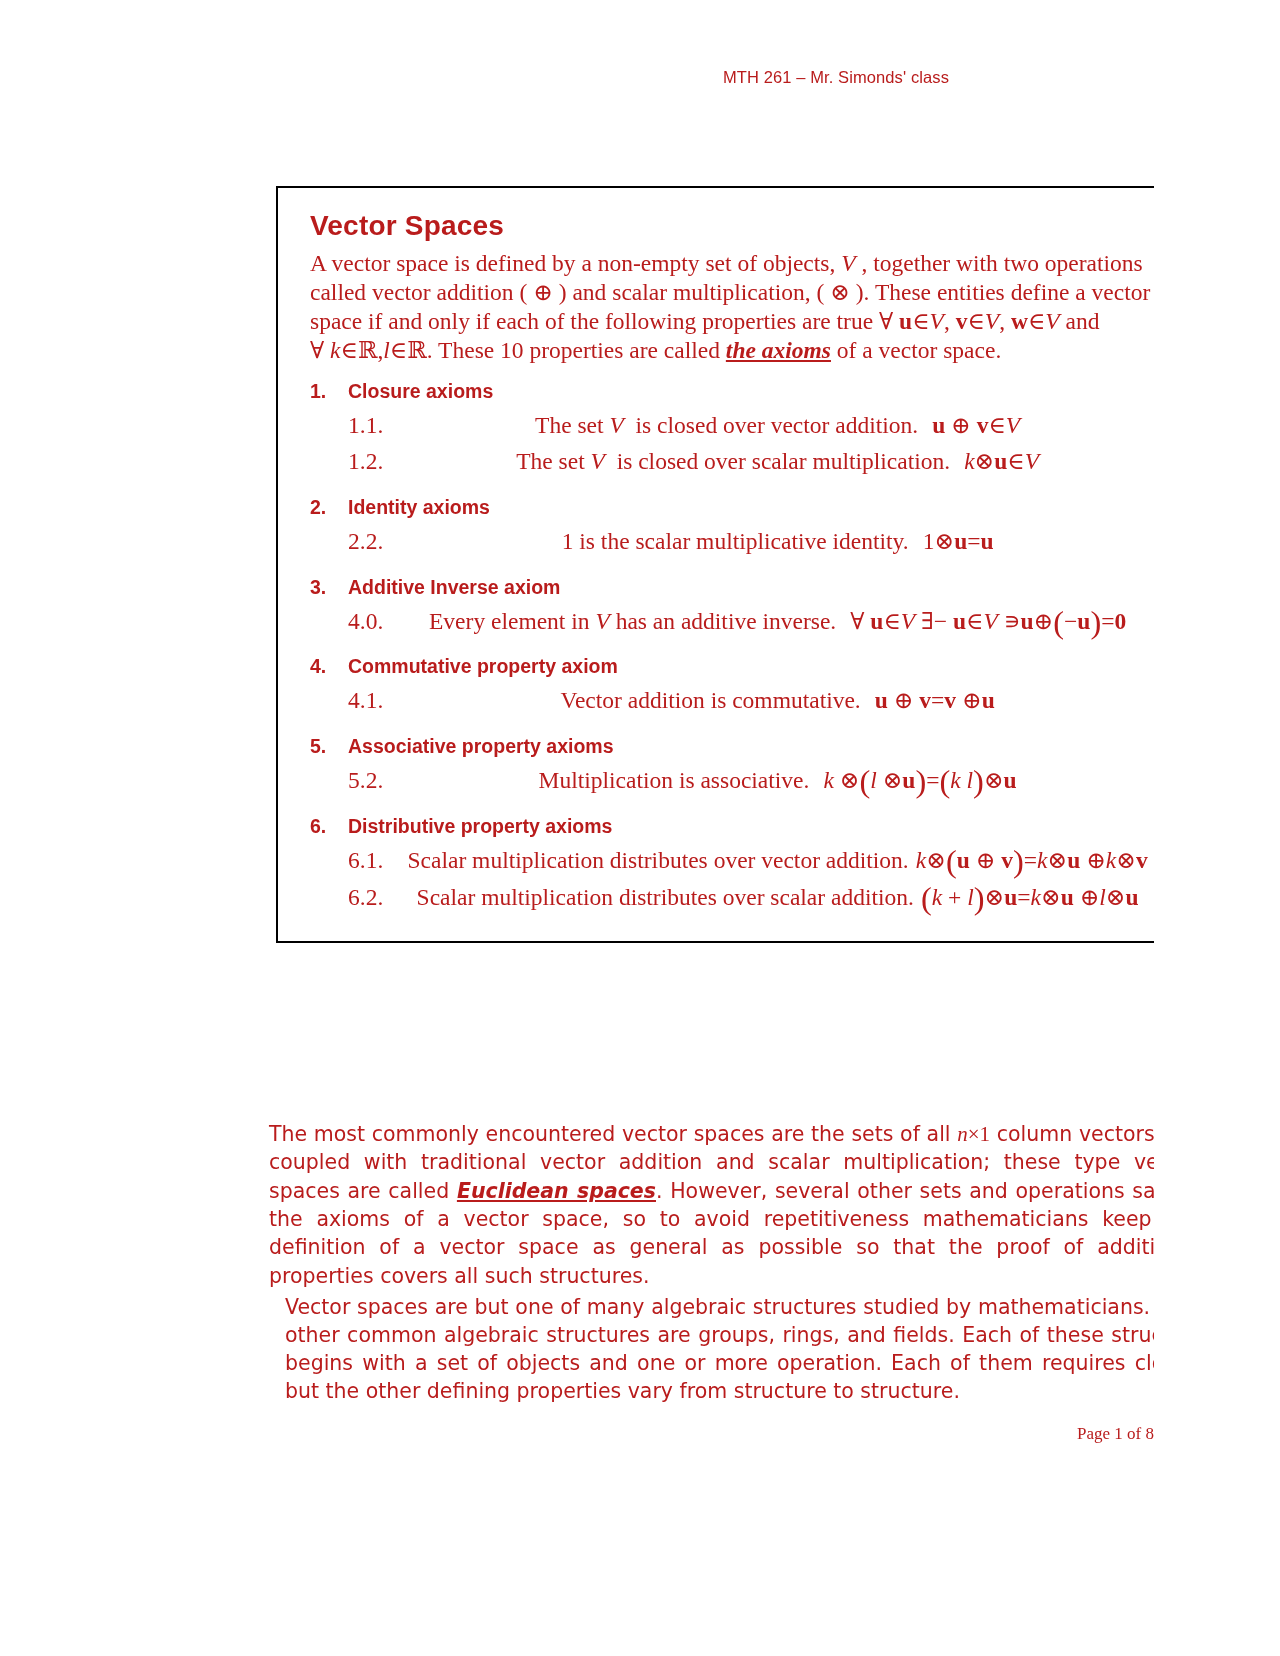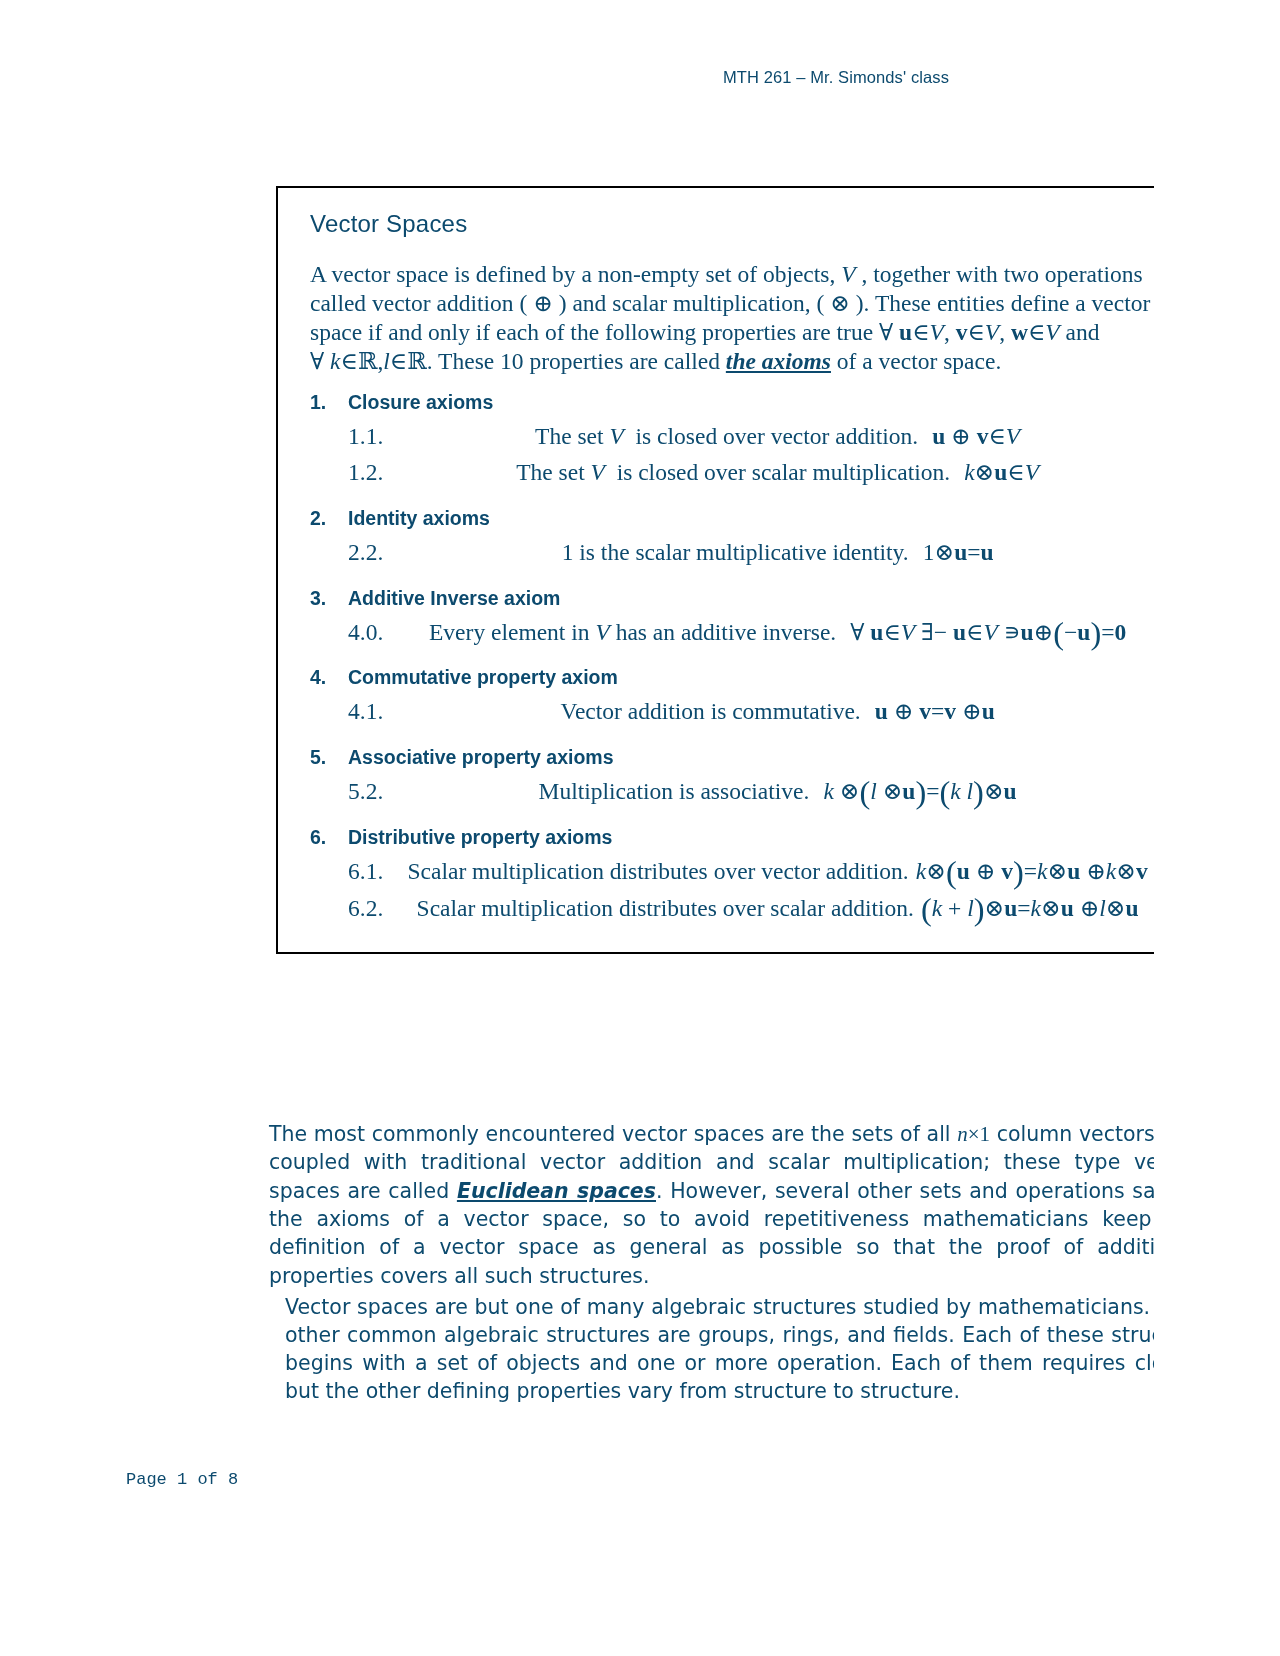--- a/index.html
+++ b/index.html
@@ -6,21 +6,21 @@
     margin: 0;
     padding: 0;
     background: #ffffff;
   }
   .page {
     position: relative;
     width: 1028px;
     height: 1656px;
     margin: 0 auto;
     background: #ffffff;
-    color: #0c4a6e;
+    color: #b91c1c;
     overflow: hidden;
     border-radius: 12px;
   }
 
   
   .page-header {
     position: absolute;
     top: 68px;
     right: 205px;
     font-family: "Liberation Sans", sans-serif;
@@ -34,24 +34,24 @@
     position: absolute;
     left: 150px;
     top: 186px;
     width: 916px;
     border: 2px solid #000000;
     box-sizing: border-box;
     padding: 22px 26px 26px 18px;
   }
   .box-title {
     font-family: "Liberation Sans", sans-serif;
-    font-weight: normal;
-    font-size: 24px;
+    font-weight: bold;
+    font-size: 28px;
     letter-spacing: 0.2px;
-    margin: 0 0 22px 14px;
+    margin: 0 0 7px 14px;
   }
   .intro {
     font-family: "Liberation Serif", "DejaVu Serif", serif;
     font-size: 23.5px;
     line-height: 1.24;
     margin: 0 0 14px 14px;
     text-align: left;
   }
   .intro .mathvar { font-style: italic; }
   .intro .bold-it-ul {
@@ -117,25 +117,25 @@
   .prose .mn { font-family: "Liberation Serif", "DejaVu Serif", serif; font-size: 21px; }
   .prose .bb { font-family: "DejaVu Serif", serif; font-size: 21px; }
   .prose .sup { font-size: 0.68em; vertical-align: super; font-style: italic; font-family: "Liberation Serif", serif; }
 
   #prose-1 { top: 1098px; }
   #prose-2 { top: 1272px; margin-left: 16px; }
 
   
   .page-footer {
     position: absolute;
-    top: 1470px;
+    top: 1424px;
     left: 0;
     width: 100%;
-    text-align: left;
-    font-family: Liberation Mono, monospace;
+    text-align: right;
+    font-family: Liberation Serif, serif;
     font-size: 17px;
   }
 </style>
 </head>
 <body>
 
 <div class="page">
 
   <div class="page-header">MTH 261 – Mr. Simonds' class</div>
 

